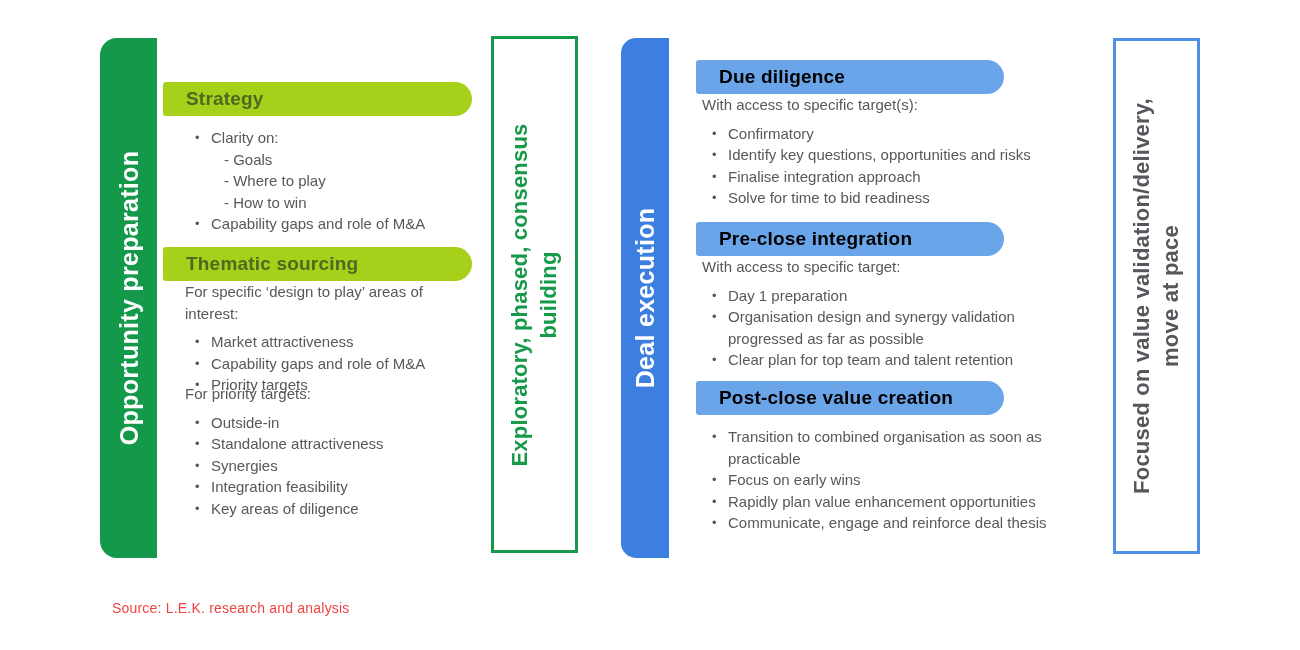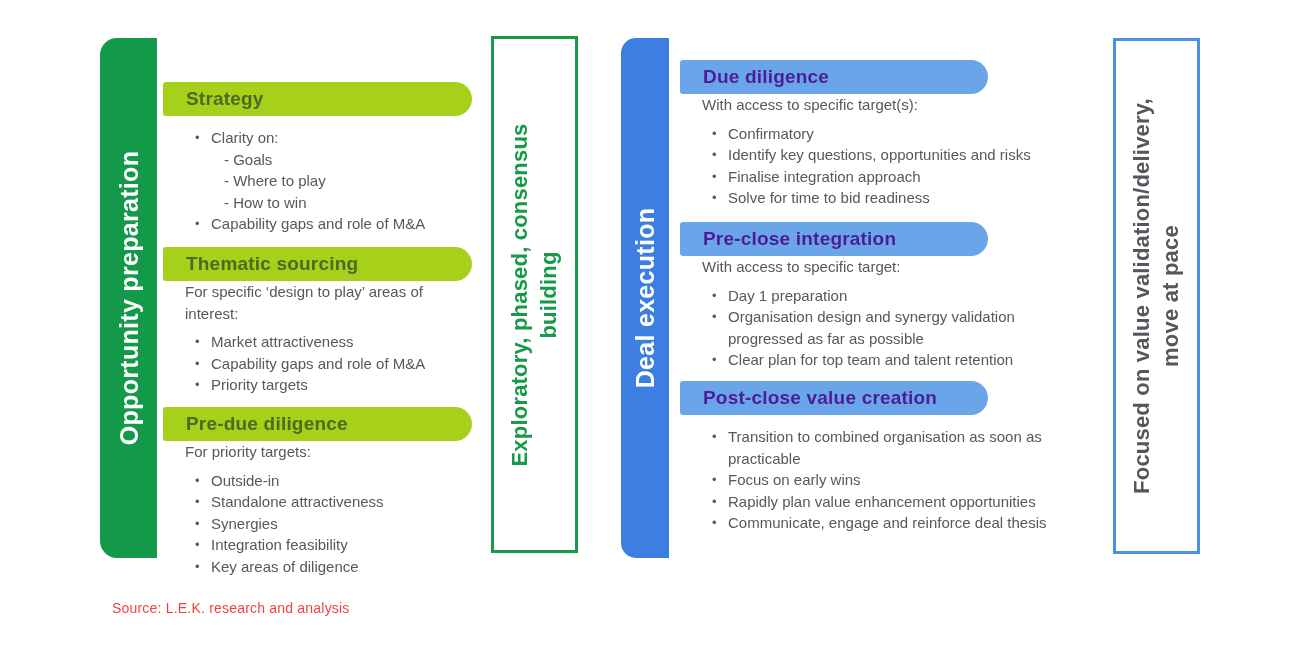--- a/index.html
+++ b/index.html
@@ -57,21 +57,21 @@
     line-height: 34px;
     border-radius: 3px 17px 17px 3px;
     padding-left: 23px;
     box-sizing: border-box;
     font-size: 19px;
     font-weight: bold;
     letter-spacing: 0.2px;
     white-space: nowrap;
   }
   .col.left  .sec-header { width: 309px; background: #a6d01a; color: #4c6a20; margin-top: 24px; }
-  .col.right .sec-header { width: 308px; background: #6ba5e9; color: #4c1d95; }
+  .col.right .sec-header { width: 308px; background: #6ba5e9; color: #000000; margin-left: 16px; }
 
   .sec-body {
     margin-left: 22px;
     color: #55585c;
     font-size: 15px;
     line-height: 21.5px;
   }
   .col.left  .sec-body { width: 288px; }
   .col.right .sec-body { width: 385px; }
 
@@ -173,21 +173,20 @@
               <span class="bullet-text">Capability gaps and role of M&amp;A</span>
             </div>
             <div class="bullet-item">
               <span class="bullet-dot">•</span>
               <span class="bullet-text">Priority targets</span>
             </div>
           </div>
         </div>
       </div>
       <div class="section" style="top: 345px;">
-        <div class="sec-header">Pre-due diligence</div>
         <div class="sec-body">
           <div class="sec-intro">For priority targets:</div>
           <div class="sec-list">
             <div class="bullet-item">
               <span class="bullet-dot">•</span>
               <span class="bullet-text">Outside-in</span>
             </div>
             <div class="bullet-item">
               <span class="bullet-dot">•</span>
               <span class="bullet-text">Standalone attractiveness</span>

